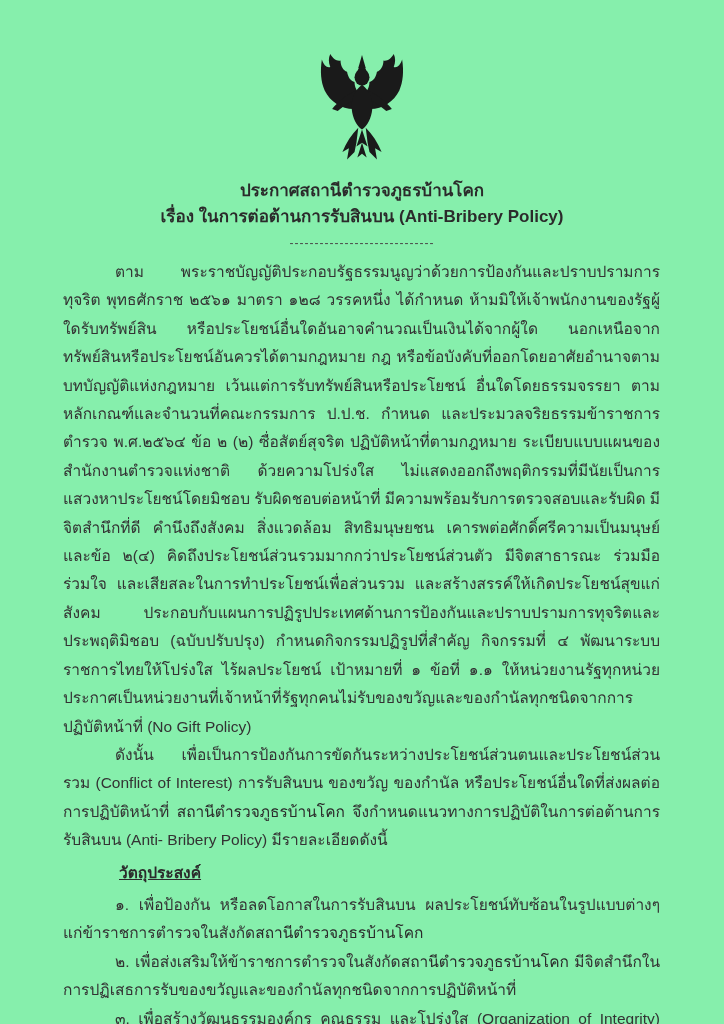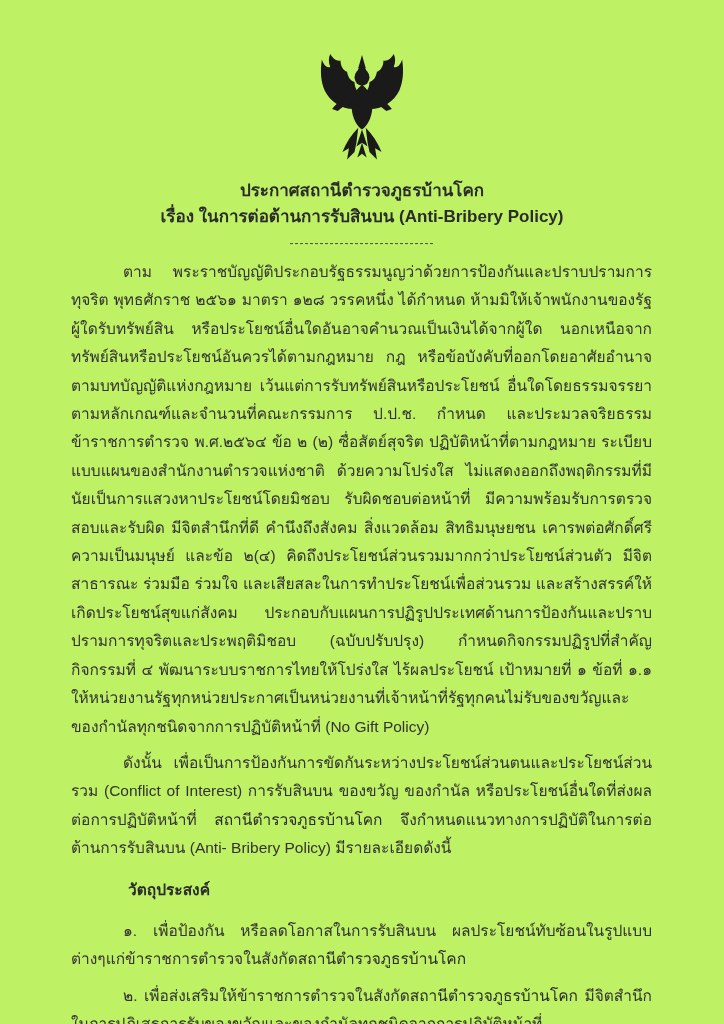--- a/index.html
+++ b/index.html
@@ -1,20 +1,20 @@
 <!DOCTYPE html>
 <html lang="th"><head>
 <meta charset="utf-8">
 <style>
   html,body{margin:0;padding:0;background:#ffffff;}
   .page{
     position:relative;
     width:724px;
     height:1024px;
-    background:#bef264;
+    background:#86efac;
     font-family:"Liberation Sans","DejaVu Sans",sans-serif;
     color:#333333;
     overflow:hidden;
   }
   .emblem-wrap{
     display:flex;
     justify-content:center;
     padding-top:52px;
   }
   .titles{
@@ -33,28 +33,29 @@
     margin-top:6px;
     line-height:14px;
   }
   .content{
     margin:8px 64px 0 63px;   
     font-size:15.5px;
     line-height:28.4px;
     text-align:justify;
   }
   .para{
-    margin:8px;
+    margin:0;
     text-indent:52px;
   }
   .heading-para{
-    margin:13px;
+    margin:4px;
     text-indent:52px;
     font-weight:bold;
     color:#2b2b2b;
+    text-decoration:underline;
   }
   .bold-inline{
     font-weight:normal;
     color:#2b2b2b;
   }
 </style>
 </head>
 <body>
 
 <div class="page">

